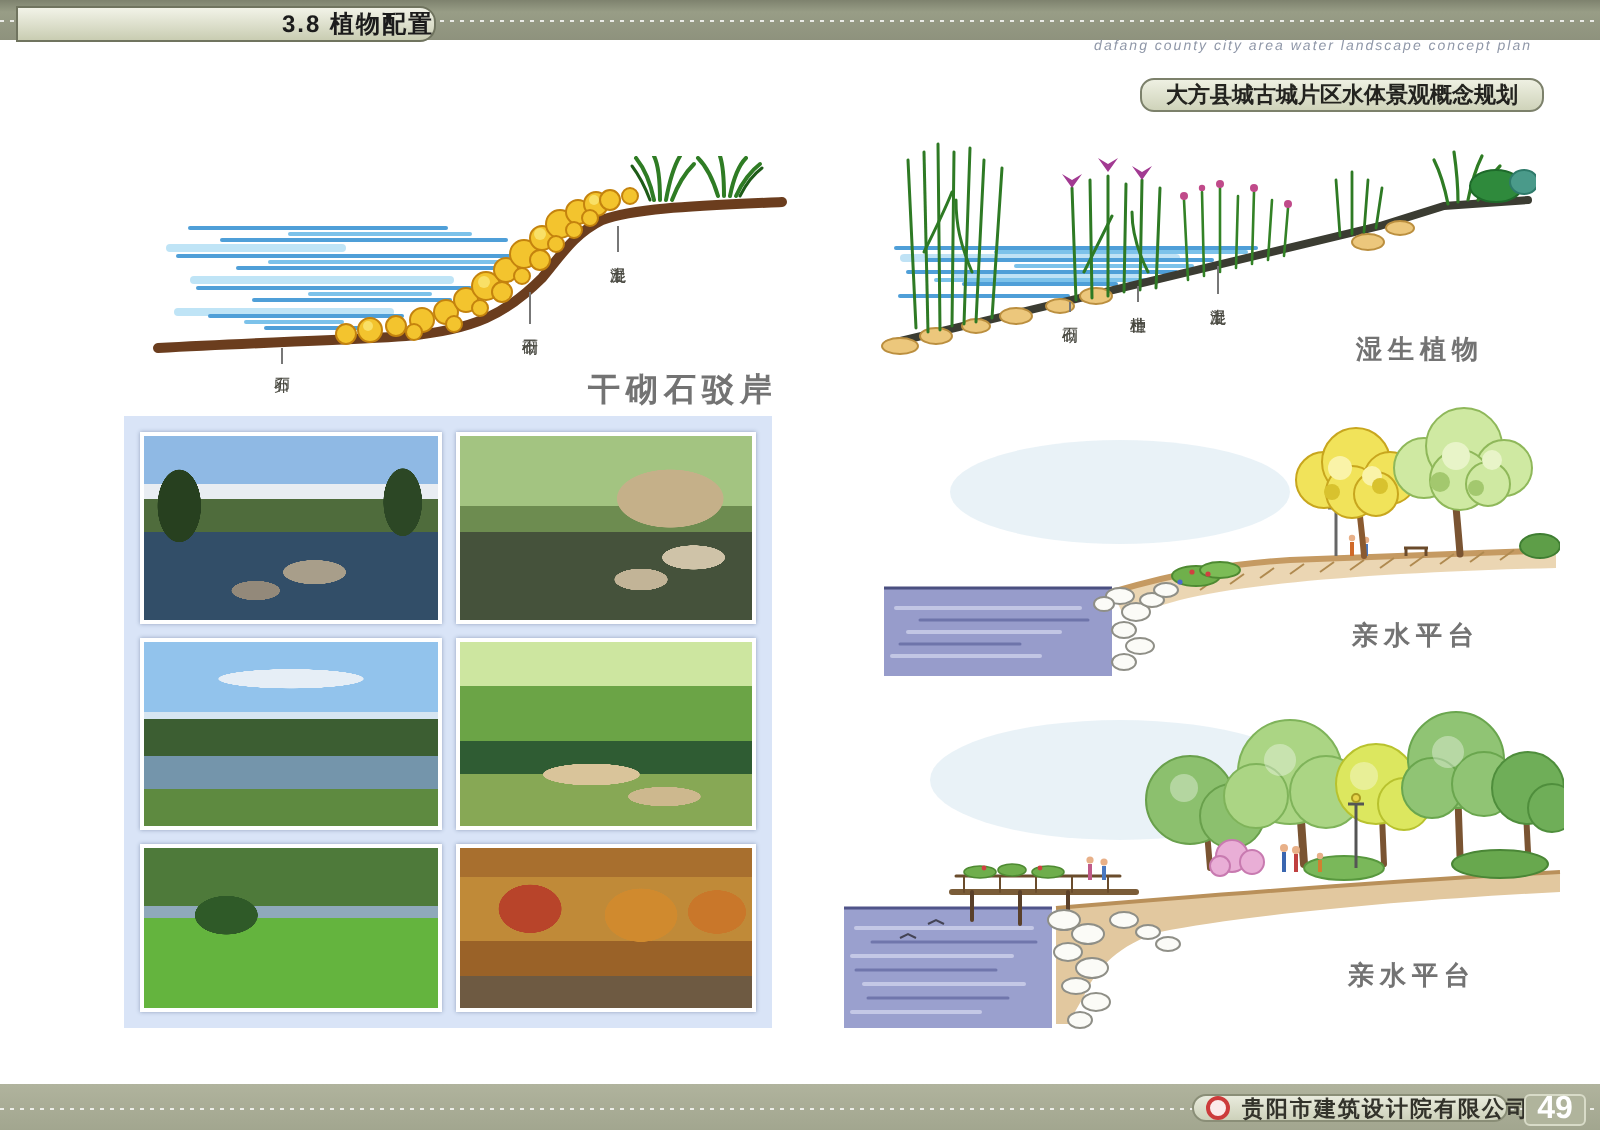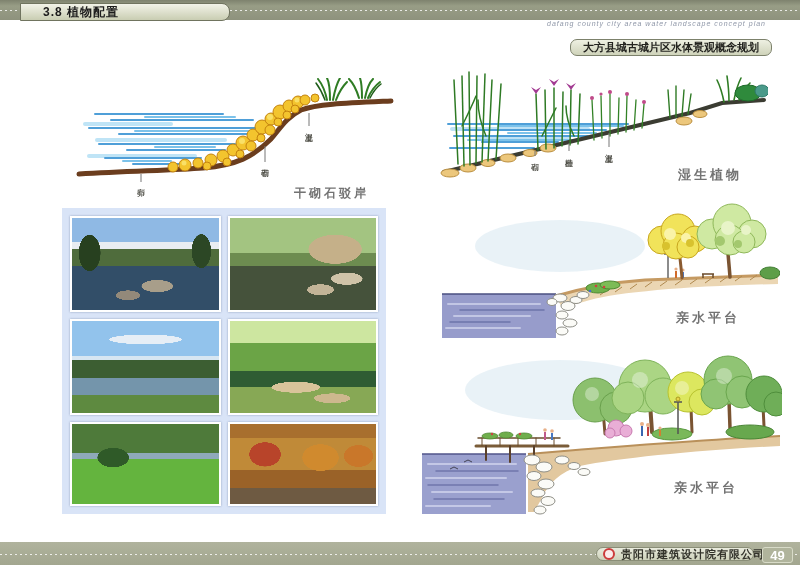--- a/index.html
+++ b/index.html
@@ -3,23 +3,23 @@
 <meta charset="utf-8">
 <style>
   html,body{margin:0;padding:0;background:#666;}
   #stage{position:relative;width:800px;height:565px;background:#fff;overflow:hidden;
          font-family:"Liberation Sans","DejaVu Sans",sans-serif;color:#222;}
   
   .topbar{position:absolute;left:0;top:0;width:800px;height:20px;
           background:linear-gradient(#7e826e,#989d86 30%,#8e927d);}
   .dotline{position:absolute;left:0;width:100%;height:1px;
            background-image:repeating-linear-gradient(90deg,#fff 0 2px,transparent 2px 5px);opacity:.8;}
-  .section-box{position:absolute;left:20px;top:3px;width:208px;height:16px;
+  .section-box{position:absolute;left:8px;top:3px;width:208px;height:16px;
           background:linear-gradient(#f2f3e8,#c9cdb2);border-radius:0 8px 8px 0;
-          border:1px solid #70745f;display:flex;align-items:center;}
+          border:1px solid #70745f;display:flex;align-items:center;justify-content:flex-end;}
   .section-box span{font-size:12px;font-weight:bold;color:#1c1c1c;padding-left:22px;letter-spacing:1px;}
   .proj-box{position:absolute;left:570px;top:3px;width:200px;height:15px;
           background:linear-gradient(#eef0e2,#cfd3ba);border-radius:7px;
           border:1px solid #7c816b;display:flex;align-items:center;justify-content:center;margin-top:36px;}
   .proj-box span{font-size:11px;font-weight:bold;color:#23231f;}
   .proj-sub{position:absolute;right:34px;top:20px;font-size:7px;font-style:italic;
           color:#8f97a8;letter-spacing:1px;}
   
   .page-title{position:absolute;left:28px;top:30px;display:flex;align-items:center;gap:9px;}
   .page-title .bullet{width:11px;height:11px;border-radius:50%;background:#111;}
@@ -64,21 +64,21 @@
   
   .footbar{position:absolute;left:0;top:542px;width:800px;height:23px;
           background:linear-gradient(#b0b39d,#a2a68f);}
   .company-box{position:absolute;left:596px;top:547px;width:158px;height:14px;
           background:linear-gradient(#e9ebdd,#cdd1ba);border-radius:7px;border:1px solid #8a8e77;
           display:flex;align-items:center;gap:6px;padding:0 6px;box-sizing:border-box;}
   .logo{width:8px;height:8px;border:2px solid #cc3b3b;border-radius:50%;background:#fbeaea;flex:none;}
   .company-box span{font-size:11px;font-weight:bold;color:#33332b;white-space:nowrap;letter-spacing:1px;}
   .page-box{position:absolute;left:762px;top:547px;width:29px;height:14px;border-radius:3px;
           border:1px solid #d8dbc8;background:#b0b49c;display:flex;align-items:center;justify-content:center;}
-  .page-box span{font-size:13px;font-weight:bold;color:#fff;}
+  .page-box span{font-size:16px;font-weight:bold;color:#fff;}
 </style>
 </head>
 <body>
 
 <div id="stage">
 
   <div class="topbar">
     <div class="dotline" style="top:10px"></div>
     <div class="section-box">
       <span>3.8 植物配置</span>
@@ -168,21 +168,21 @@
 
     <g stroke="#777" stroke-width="1">
       <path d="M66,96 L66,104"></path>
         <path d="M190,68 L190,84"></path>
         <path d="M234,35 L234,48"></path>
     </g>
   </svg>
   <div class="vlabel" style="left:136px;top:182px">卵石</div>
   <div class="vlabel" style="left:260px;top:163px">干砌石</div>
   <div class="vlabel" style="left:304px;top:127px">混凝土</div>
-  <div class="caption" style="left:294px;top:185px;font-size:12px">干砌石驳岸</div>
+  <div class="caption" style="left:294px;top:185px;font-size:16px">干砌石驳岸</div>
 
   <div class="photo-panel">
     <div class="photo p1"></div>
     <div class="photo p2"></div>
     <div class="photo p3"></div>
     <div class="photo p4"></div>
     <div class="photo p5"></div>
     <div class="photo p6"></div>
   </div>
 

